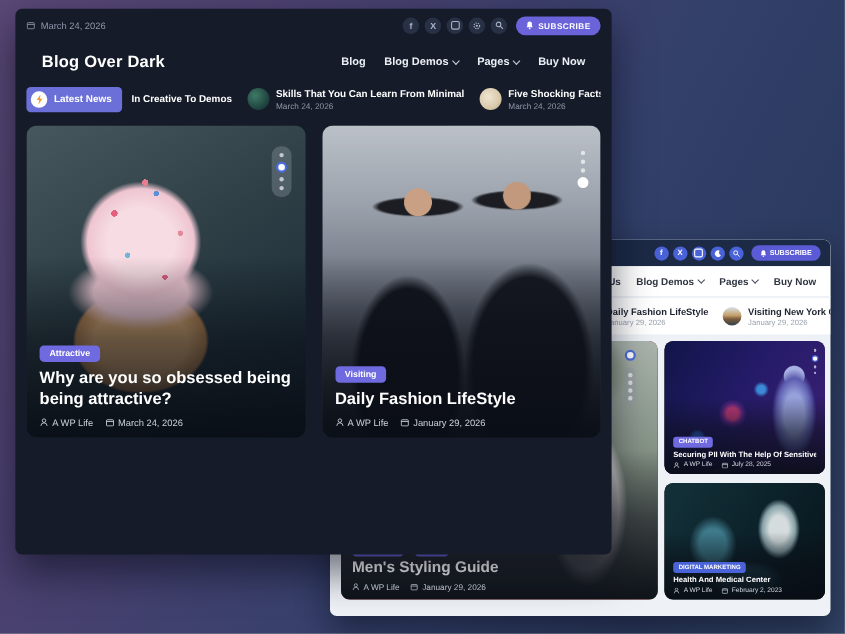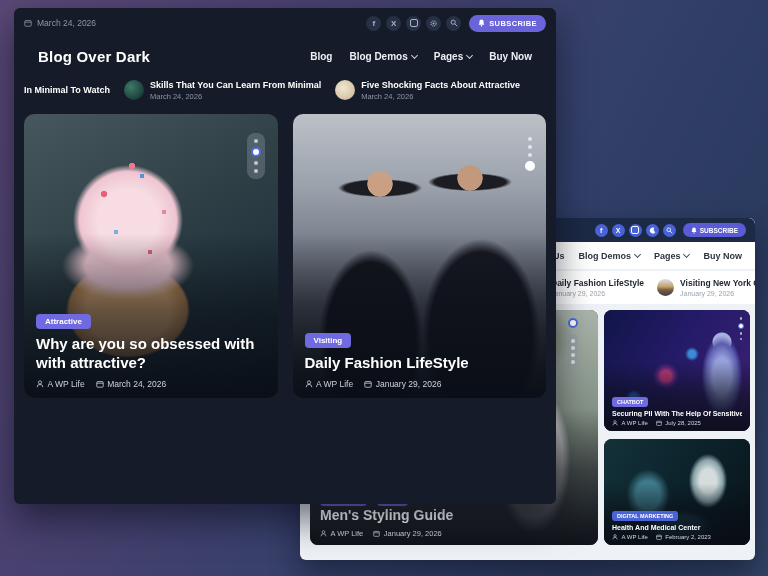--- a/index.html
+++ b/index.html
@@ -362,24 +362,32 @@
       <div class="menu-item">
           <span>Pages</span>
           <span class="chev"></span>
         </div>
       <div class="menu-item">
           <span>Buy Now</span>
         </div>
     </div>
   </div>
   <div class="fw-ticker">
+    <div class="badge">
+      <span class="bolt-circle">
+        <svg width="8" height="9" viewBox="0 0 10 12">
+            <polygon points="6,0 1.5,6.5 4.5,6.5 3.5,12 8.5,5 5.5,5" fill="#f59a2b"></polygon>
+          </svg>
+      </span>
+      <span>Latest News</span>
+    </div>
     <div class="t-strip">
       <div class="t-item">
         <div>
-            <div class="t-title">In Minimal To Watch</div>
+            <div class="t-title">In Creative To Demos</div>
           </div>
       </div>
       <div class="t-item">
         <div class="t-av av-skills"></div>
         <div>
           <div class="t-title">Skills That You Can Learn From Minimal</div>
           <div class="t-date">March 24, 2026</div>
         </div>
       </div>
       <div class="t-item">
@@ -397,21 +405,21 @@
       <div class="card-img img-cupcake"></div>
       <div class="card-shade"></div>
       <div class="dots pill dots-c1">
         <span class="dot"></span>
           <span class="dot active"></span>
           <span class="dot"></span>
           <span class="dot"></span>
       </div>
       <div class="card-body">
         <span class="tag">Attractive</span>
-        <div class="card-title">Why are you so obsessed with with attractive?</div>
+        <div class="card-title">Why are you so obsessed being being attractive?</div>
         <div class="meta">
           <span class="meta-item">
             <svg width="8" height="8" viewBox="0 0 10 10">
                 <circle cx="5" cy="3" r="2" fill="none" stroke="#ccd1dd" stroke-width="1"></circle>
                 <path d="M1.5 9a3.5 3.5 0 0 1 7 0" fill="none" stroke="#ccd1dd" stroke-width="1"></path>
               </svg>
             <span>A WP Life</span>
           </span>
           <span class="meta-item">
             <svg width="8" height="8" viewBox="0 0 10 10">

